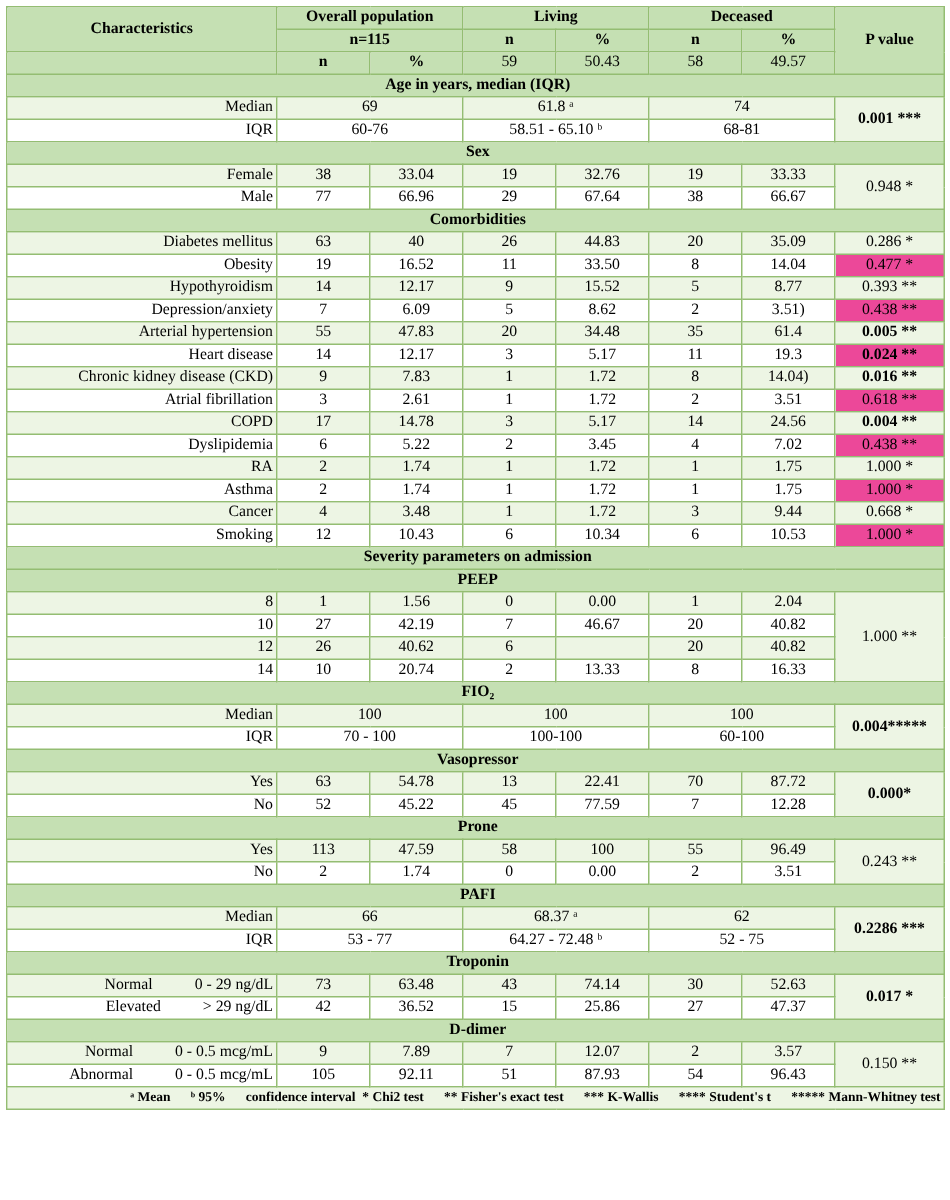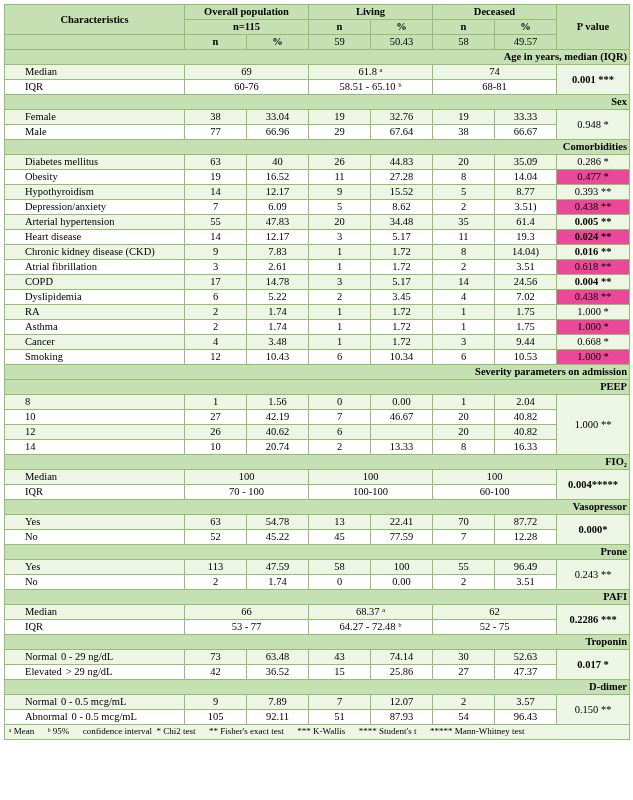--- a/index.html
+++ b/index.html
@@ -20,33 +20,34 @@
     height: 15px;
     text-align: center;
     vertical-align: middle;
     overflow: hidden;
   }
   thead td { background: #c5e0b3; height: 12px; }
   .b { font-weight: bold; }
   td.section {
     background: #c5e0b3;
     font-weight: bold;
-    text-align: right;
+    text-align: center;
     padding-left: 5px;
   }
   tr.stripe td { background: #edf5e4; }
-  td.lbl { text-align: left; padding-left: 20px; }
-  td.lbl .rng { margin-left: 4px; }
+  td.lbl { text-align: right; padding-left: 20px; }
+  td.lbl .rng { margin-left: 28px; }
   td.pcell { background: #ec4899; }
   td.foot {
     font-size: 9px;
-    text-align: left;
+    text-align: right;
     white-space: pre;
     padding-left: 4px;
     background: #edf5e4;
+    font-weight: bold;
   }
 </style>
 </head>
 <body>
 
 <div class="page">
   <table class="main">
     <colgroup>
       <col style="width:180px">
       <col style="width:62px">
@@ -132,21 +133,21 @@
           <td>44.83</td>
           <td>20</td>
           <td>35.09</td>
           <td class="pcell">0.286 *</td>
         </tr>
         <tr>
           <td class="lbl">Obesity</td>
           <td>19</td>
           <td>16.52</td>
           <td>11</td>
-          <td>27.28</td>
+          <td>33.50</td>
           <td>8</td>
           <td>14.04</td>
           <td class="pcell">0.477 *</td>
         </tr>
         <tr class="stripe">
           <td class="lbl">Hypothyroidism</td>
           <td>14</td>
           <td>12.17</td>
           <td>9</td>
           <td>15.52</td>

